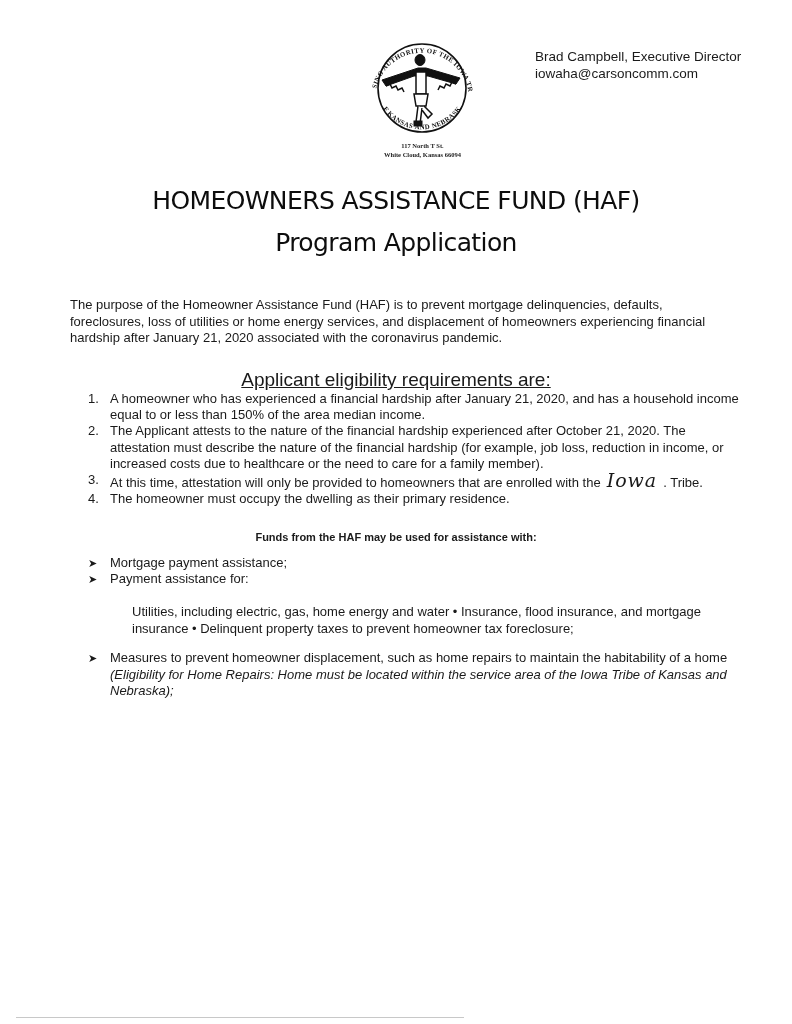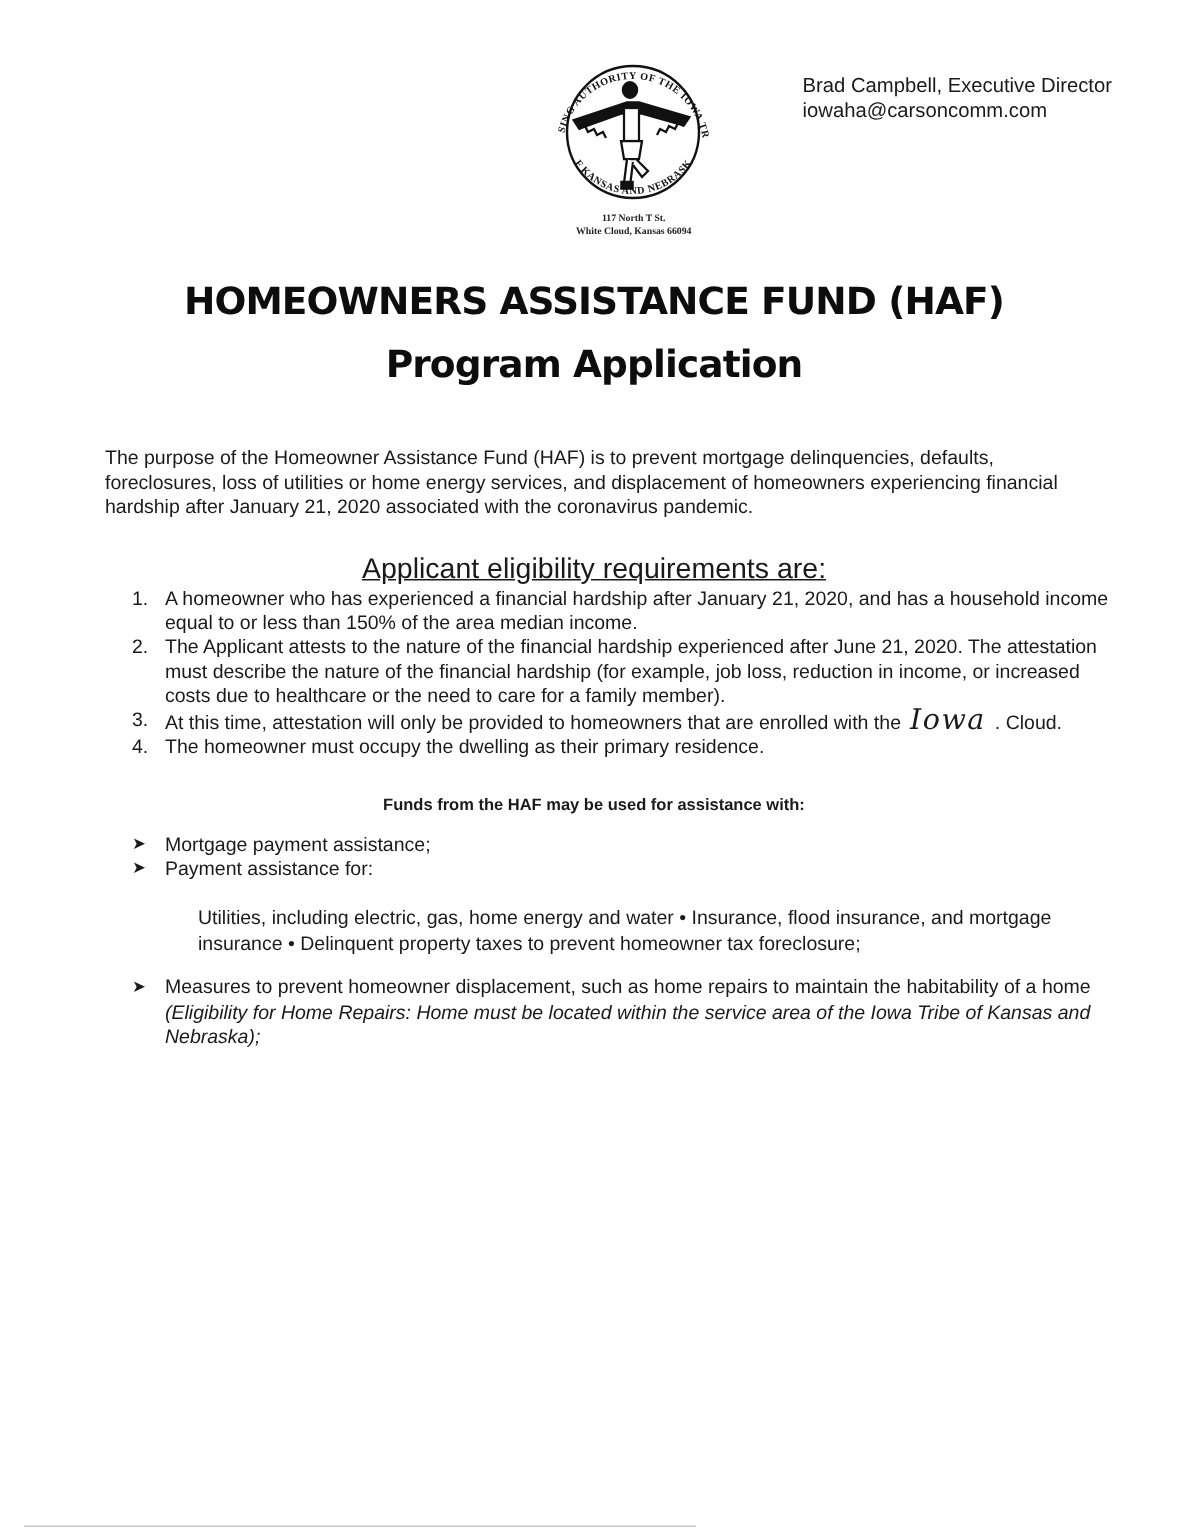--- a/index.html
+++ b/index.html
@@ -12,21 +12,21 @@
     }
     .logo-addr {
       position: absolute; left: 360px; top: 141px; width: 125px; text-align: center;
       font-family: "Liberation Serif", serif; font-size: 6.5px; line-height: 9px; font-weight: bold; color: #222;
     }
     .contact {
       position: absolute; left: 535px; top: 48px; font-size: 13.5px; line-height: 17px; color: #1a1a1a;
     }
     .contact div { white-space: nowrap; }
     .title {
-      position: absolute; left: 0; width: 792px; text-align: center; font-weight: bold;
+      position: absolute; left: 0; width: 792px; text-align: center; font-weight: normal;
       font-family: "DejaVu Sans", sans-serif; color: #0d0d0d; letter-spacing: -0.6px;
     }
     .title1 { top: 186px; font-size: 25px; }
     .title2 { top: 228px; font-size: 25px; }
     .intro {
       position: absolute; left: 70px; width: 660px; top: 297px; text-align: left;
       font-size: 13px; line-height: 16.5px; color: #1a1a1a;
     }
     .elig-heading {
       position: absolute; left: 0; width: 792px; top: 369px; text-align: center;
@@ -111,25 +111,25 @@
 <div class="intro">The purpose of the Homeowner Assistance Fund (HAF) is to prevent mortgage delinquencies, defaults, foreclosures, loss of utilities or home energy services, and displacement of homeowners experiencing financial hardship after January 21, 2020 associated with the coronavirus pandemic.</div>
 
 <div class="elig-heading">Applicant eligibility requirements are:</div>
 <ol class="req-list">
   <li>
     <span class="num">1.</span>
     <span>A homeowner who has experienced a financial hardship after January 21, 2020, and has a household income equal to or less than 150% of the area median income.</span>
   </li>
   <li>
     <span class="num">2.</span>
-    <span>The Applicant attests to the nature of the financial hardship experienced after June 21, 2020. The attestation must describe the nature of the financial hardship (for example, job loss, reduction in income, or increased costs due to healthcare or the need to care for a family member).</span>
+    <span>The Applicant attests to the nature of the financial hardship experienced after October 21, 2020. The attestation must describe the nature of the financial hardship (for example, job loss, reduction in income, or increased costs due to healthcare or the need to care for a family member).</span>
   </li>
   <li>
     <span class="num">3.</span>
-    <span>At this time, attestation will only be provided to homeowners that are enrolled with the</span><span class="handwriting">Iowa</span><span>. Cloud.</span>
+    <span>At this time, attestation will only be provided to homeowners that are enrolled with the</span><span class="handwriting">Iowa</span><span>. Tribe.</span>
   </li>
   <li>
     <span class="num">4.</span>
     <span>The homeowner must occupy the dwelling as their primary residence.</span>
   </li>
 </ol>
 
 <div class="funds-heading">Funds from the HAF may be used for assistance with:</div>
 <ul class="funds-list">
   <li>

